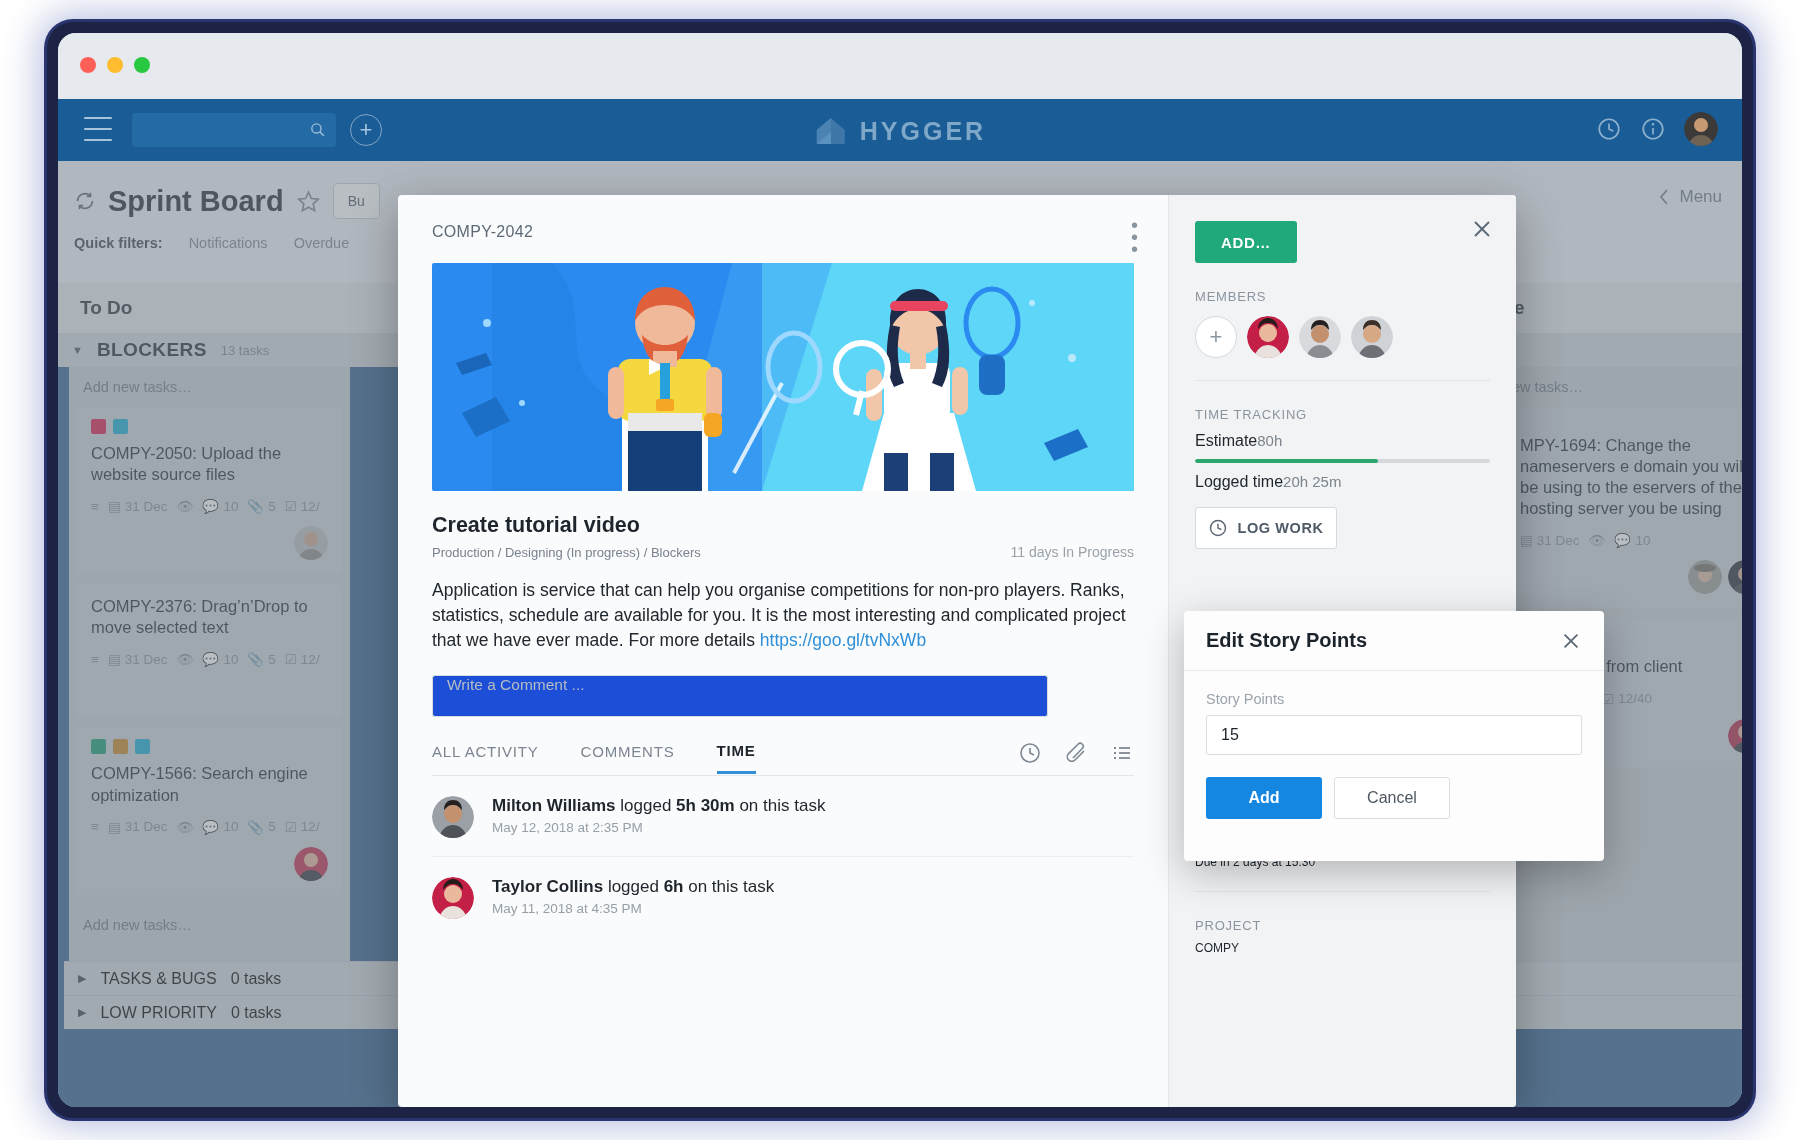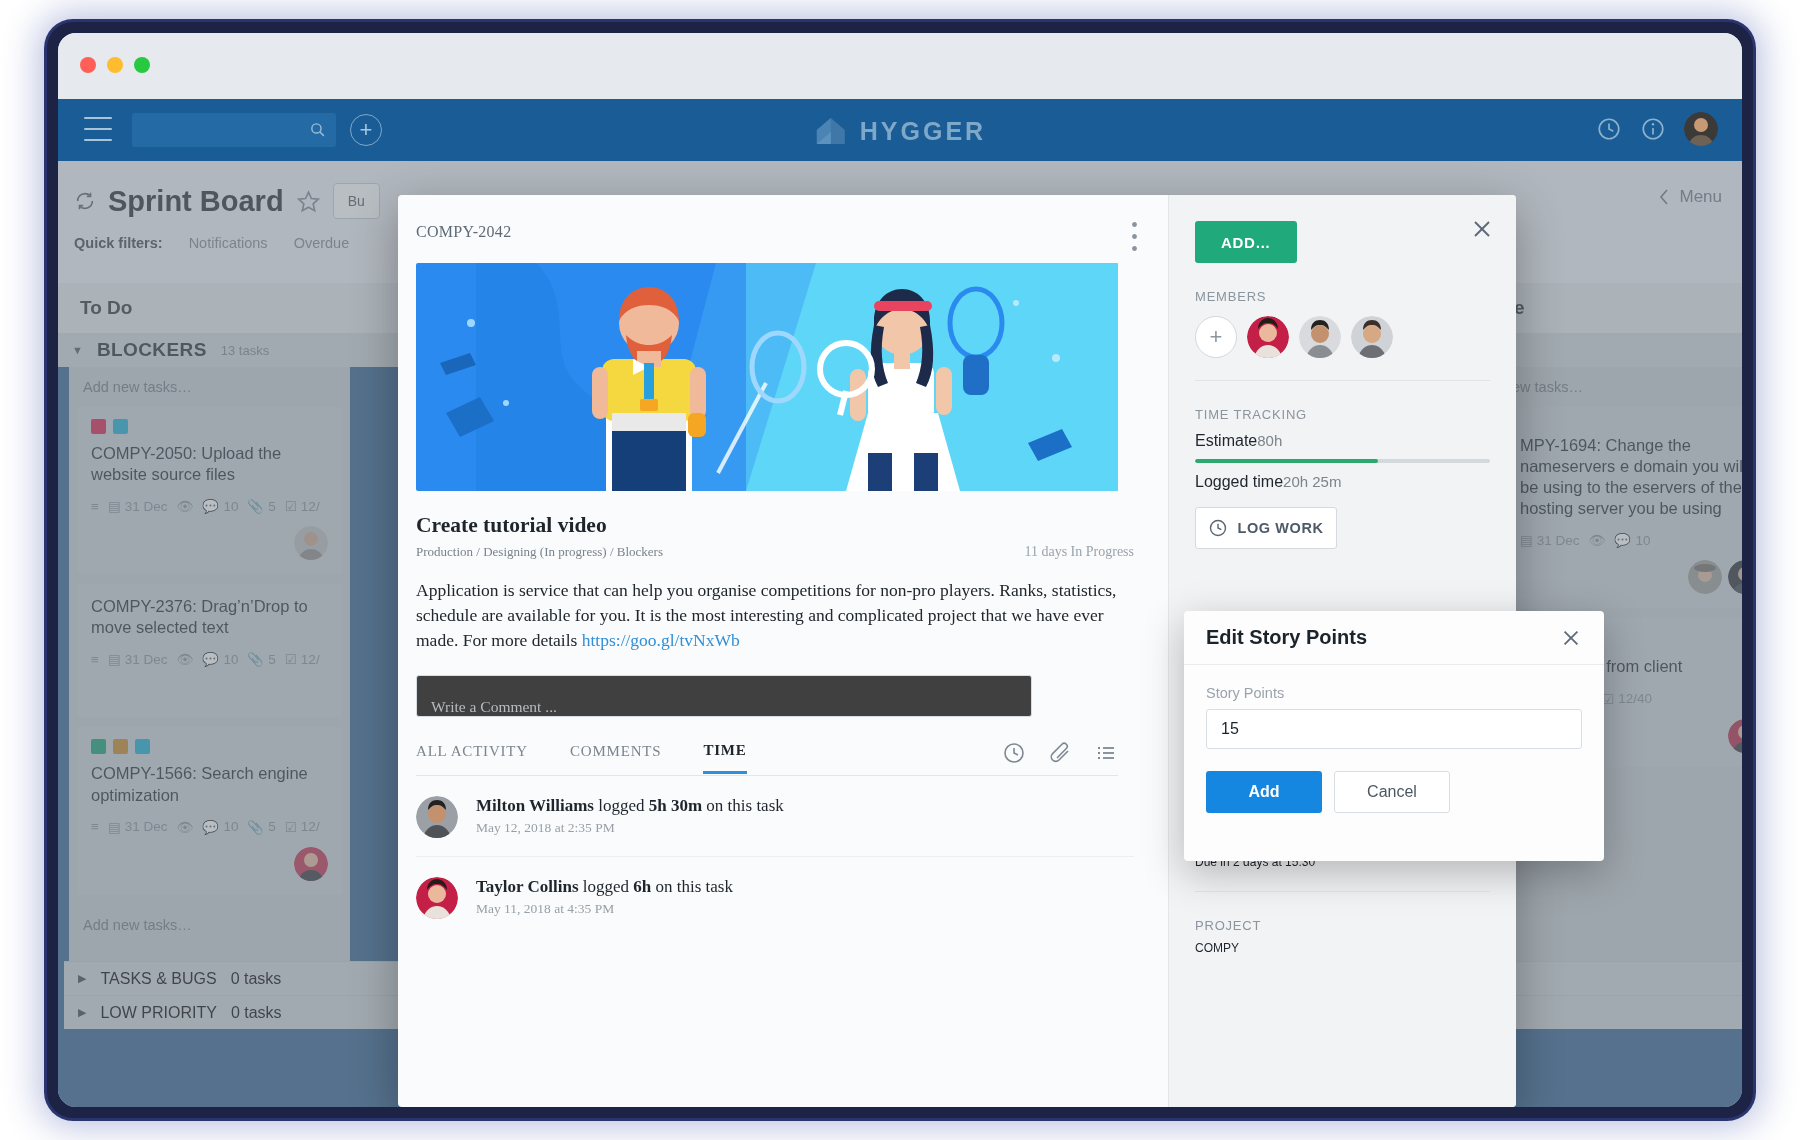--- a/index.html
+++ b/index.html
@@ -114,34 +114,34 @@
   .bottom-lane { height: 34px; background: #cfd5da; display: flex; align-items: center; gap: 14px; padding-left: 14px; border-top: 1px solid #bfc6cc; }
   .bottom-lane .caret { color: #39424b; font-size: 11px; }
 
   
   .modal {
     position: absolute; left: 340px; top: 162px; width: 1118px; height: 912px;
     background: #fafbfc; border-radius: 4px; z-index: 60;
     box-shadow: 0 14px 48px rgba(0,0,0,.30);
     display: flex; overflow: hidden;
   }
-  .modal-left { width: 770px; padding: 28px 34px 0 18px; position: relative; font-family: Liberation Serif, serif; }
+  .modal-left { width: 770px; padding: 28px 34px 0 34px; position: relative; }
   .task-key { font-size: 16px; color: #5e6a75; letter-spacing: .3px; }
   .kebab { position: absolute; right: 30px; top: 24px; color: #8a949e; font-size: 20px; line-height: .6; cursor: pointer; }
   .kebab span { display: block; }
   .cover { margin-top: 22px; width: 702px; height: 228px; border-radius: 2px; overflow: hidden; position: relative; }
   .task-title { font-size: 21.5px; font-weight: bold; color: #1e252c; margin-top: 22px; }
   .crumb-row { display: flex; justify-content: space-between; align-items: baseline; margin-top: 6px; }
   .crumbs { font-size: 13px; color: #78828c; }
   .status-right { font-size: 14px; color: #9aa3ab; }
   .desc { margin-top: 18px; font-size: 17.5px; line-height: 1.42; color: #20272e; }
   .desc a { color: #2f8fd8; text-decoration: none; }
   .comment-box {
     margin-top: 22px; width: 616px; height: 42px; border: 1px solid #d7dce1; border-radius: 3px;
-    background: #404040; display: flex; align-items: flex-end; padding: 0 14px; color: #b4bcc4; font-size: 15.5px;
+    background: #1d4ed8; display: flex; align-items: flex-start; padding: 0 14px; color: #b4bcc4; font-size: 15.5px;
   }
   .tabs { margin-top: 24px; display: flex; align-items: center; width: 702px; border-bottom: 1px solid #e2e6ea; position: relative; }
   .tab { font-size: 15px; letter-spacing: .8px; color: #7b858f; padding: 0 0 12px 0; margin-right: 42px; cursor: pointer; }
   .tab.active { color: #1e252c; font-weight: bold; border-bottom: 3px solid #2f8fd8; }
   .tab-icons { margin-left: auto; display: flex; gap: 22px; padding-bottom: 10px; color: #7e8892; }
   .entry { display: flex; gap: 18px; padding: 20px 0 18px 0; border-bottom: 1px solid #eceff2; align-items: flex-start; }
   .entry .av { width: 42px; height: 42px; }
   .entry-main { font-size: 17px; color: #1e252c; }
   .entry-main b { font-weight: bold; }
   .entry-sub { font-size: 13.5px; color: #97a0a8; margin-top: 4px; }
@@ -172,21 +172,21 @@
   .tagrow .chip { width: 40px; }
   .tagrow .lbl { display: flex; align-items: center; padding-left: 14px; font-size: 15.5px; color: #28303a; }
   .due-val { font-size: 12px; color: #1e252c; margin-top: 8px; }
 
   
   .sp-dialog {
     position: absolute; left: 1126px; top: 578px; width: 420px; height: 250px;
     background: #fdfdfe; border-radius: 4px; z-index: 80;
     box-shadow: 0 12px 40px rgba(0,0,0,.26);
   }
-  .sp-head { height: 54px; border-bottom: 1px solid #e9edf0; display: flex; align-items: center;
+  .sp-head { height: 60px; border-bottom: 1px solid #e9edf0; display: flex; align-items: center;
      padding: 0 22px; justify-content: space-between; }
   .sp-title { font-size: 20px; font-weight: bold; color: #1b232b; }
   .sp-x { width: 22px; height: 22px; color: #5d6b78; cursor: pointer; }
   .sp-body { padding: 20px 22px 0 22px; }
   .sp-field-label { font-size: 14.5px; color: #9aa3ab; }
   .sp-input { margin-top: 8px; width: 100%; height: 40px; border: 1px solid #d9dee3; border-radius: 3px;
      background: #fff; font-size: 16px; color: #1b232b; padding: 0 14px; font-family: inherit; }
   .sp-actions { display: flex; gap: 12px; margin-top: 22px; }
   .sp-btn-primary { background: #1687e0; color: #fff; border: none; border-radius: 3px; height: 42px; width: 116px;
      font-size: 16px; font-weight: bold; cursor: pointer; font-family: inherit; }

